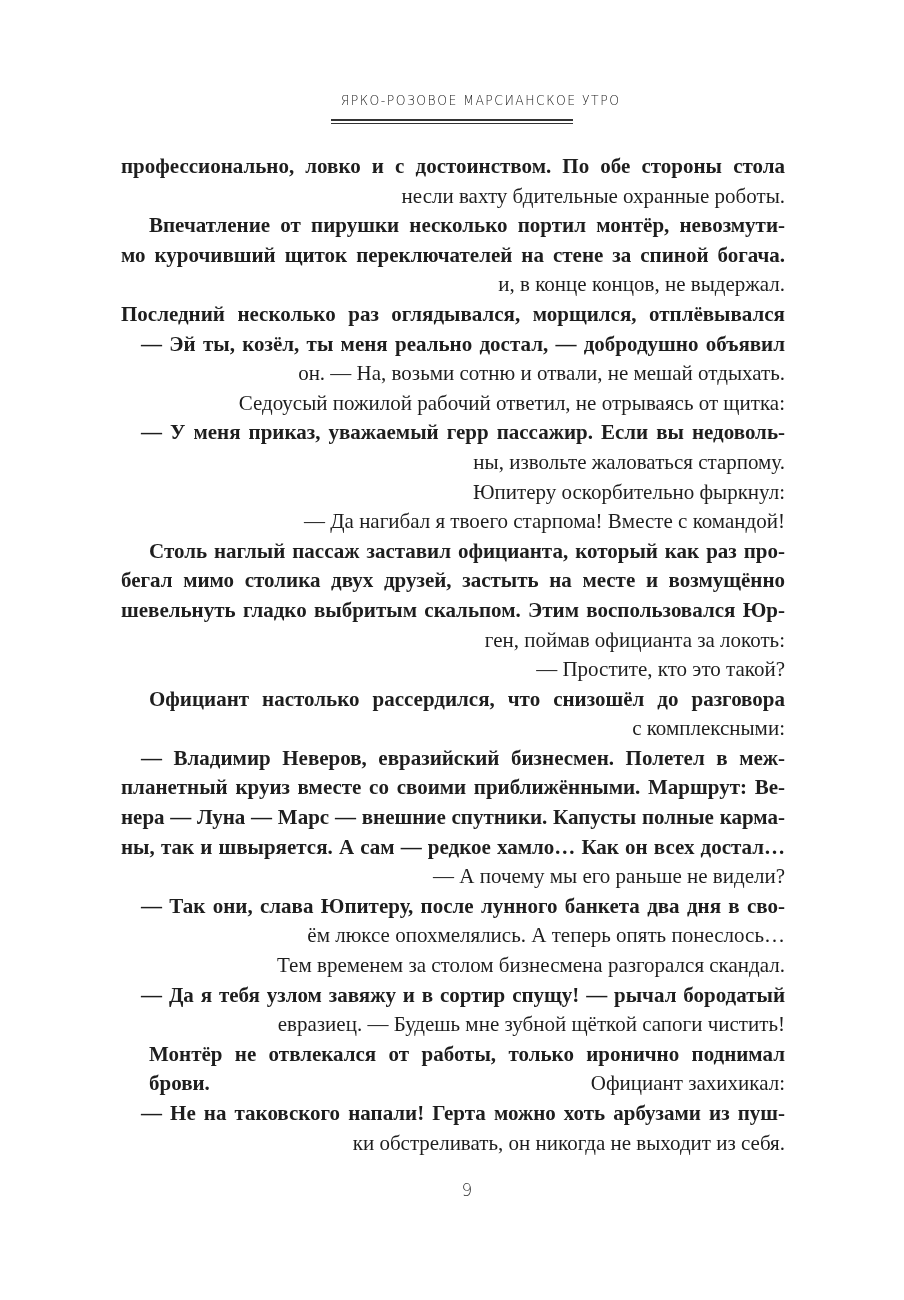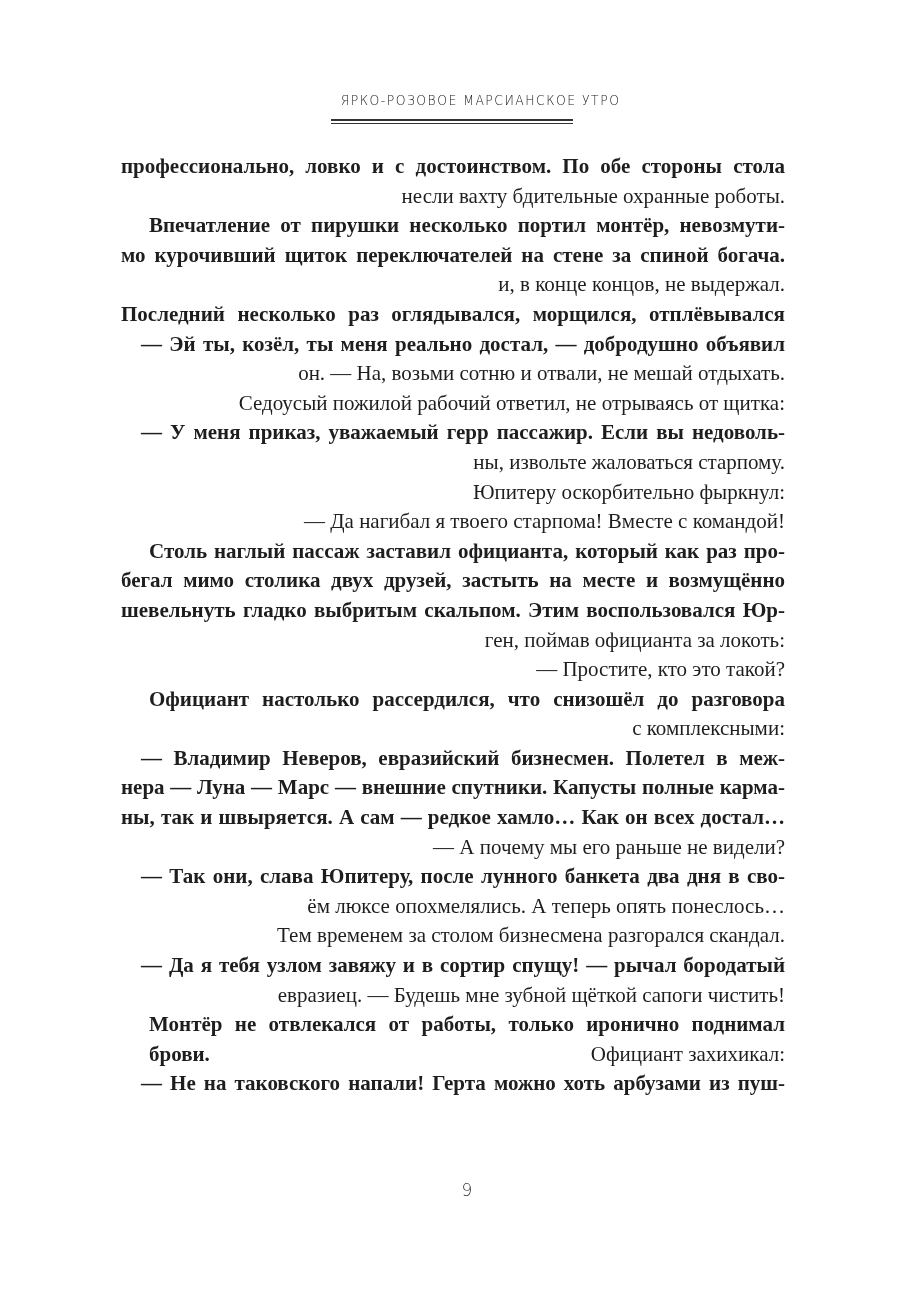--- a/index.html
+++ b/index.html
@@ -54,27 +54,29 @@
       <span class="line indent">Юпитеру оскорбительно фыркнул:</span>
       <span class="line dash-indent">— Да нагибал я твоего старпома! Вместе с командой!</span>
       <span class="line just indent">Столь наглый пассаж заставил официанта, который как раз про-</span>
       <span class="line just">бегал мимо столика двух друзей, застыть на месте и возмущённо</span>
       <span class="line just">шевельнуть гладко выбритым скальпом. Этим воспользовался Юр-</span>
       <span class="line">ген, поймав официанта за локоть:</span>
       <span class="line dash-indent">— Простите, кто это такой?</span>
       <span class="line just indent">Официант настолько рассердился, что снизошёл до разговора</span>
       <span class="line">с комплексными:</span>
       <span class="line just dash-indent">— Владимир Неверов, евразийский бизнесмен. Полетел в меж-</span>
+      <span class="line just">планетный круиз вместе со своими приближёнными. Маршрут: Ве-</span>
       <span class="line just">нера — Луна — Марс — внешние спутники. Капусты полные карма-</span>
       <span class="line just">ны, так и швыряется. А сам — редкое хамло… Как он всех достал…</span>
       <span class="line dash-indent">— А почему мы его раньше не видели?</span>
       <span class="line just dash-indent">— Так они, слава Юпитеру, после лунного банкета два дня в сво-</span>
       <span class="line">ём люксе опохмелялись. А теперь опять понеслось…</span>
       <span class="line indent">Тем временем за столом бизнесмена разгорался скандал.</span>
       <span class="line just dash-indent">— Да я тебя узлом завяжу и в сортир спущу! — рычал бородатый</span>
       <span class="line">евразиец. — Будешь мне зубной щёткой сапоги чистить!</span>
       <span class="line just indent">Монтёр не отвлекался от работы, только иронично поднимал брови.</span>
       <span class="line indent">Официант захихикал:</span>
       <span class="line just dash-indent">— Не на таковского напали! Герта можно хоть арбузами из пуш-</span>
+      <span class="line">ки обстреливать, он никогда не выходит из себя.</span>
     </div>
 
   <div class="folio">9</div>
 </div>
 
 </body></html>

